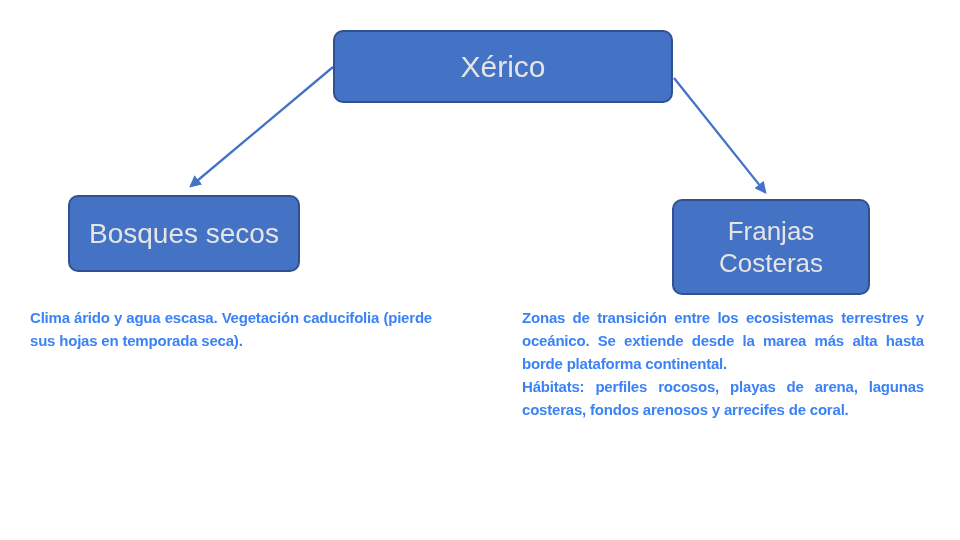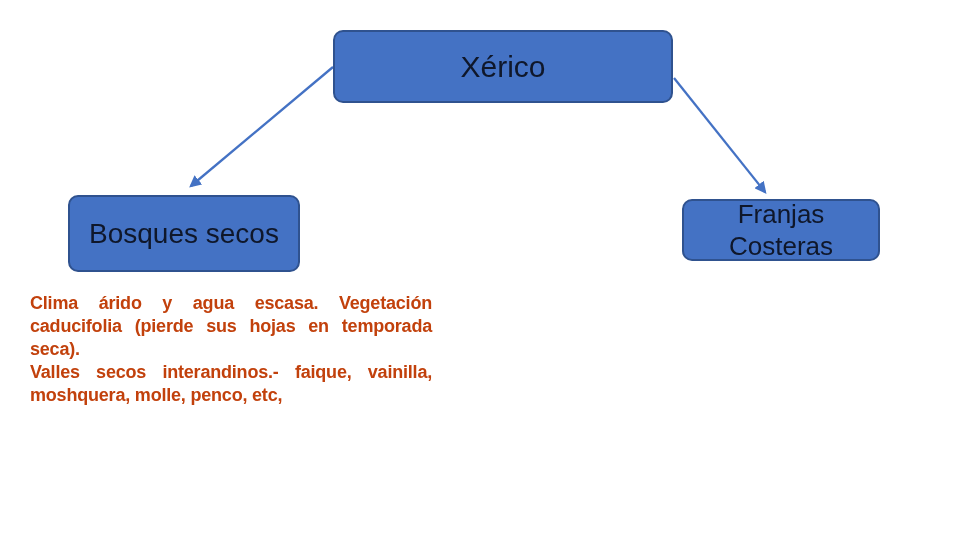--- a/index.html
+++ b/index.html
@@ -25,55 +25,54 @@
   }
   .node {
     position: absolute;
     box-sizing: border-box;
     background: #4472C4;
     border: 2.5px solid #2F528F;
     border-radius: 10px;
     display: flex;
     align-items: center;
     justify-content: center;
-    color: #0f172a;
+    color: #e5e5e5;
     text-align: center;
   }
   .node-root {
     left: 333px;
     top: 30px;
     width: 340px;
     height: 73px;
     font-size: 30px;
   }
   .node-left {
     left: 68px;
     top: 195px;
     width: 232px;
     height: 77px;
     font-size: 28px;
   }
   .node-right {
     left: 672px;
     top: 199px;
     width: 198px;
-    height: 62px;
+    height: 96px;
     font-size: 26px;
     line-height: 1.25;
-    margin-left: 10px;
   }
   .node-right .node-label {
     white-space: pre-line;
   }
   .text-block {
     position: absolute;
-    top: 292px;
+    top: 306px;
     width: 402px;
-    color: #c2410c;
-    font-size: 18px;
+    color: #3b82f6;
+    font-size: 15px;
     font-weight: bold;
     letter-spacing: -0.2px;
     line-height: 23px;
     text-align: justify;
   }
   .text-block p {
     margin: 0;
   }
   .text-block-left {
     left: 30px;
@@ -105,19 +104,20 @@
     <span class="node-label">Bosques secos</span>
   </div>
 
   <div class="node node-right">
     <span class="node-label">Franjas
 Costeras</span>
   </div>
 
   <div class="text-block text-block-left">
     <p>Clima árido y agua escasa. Vegetación caducifolia (pierde sus hojas en temporada seca).</p>
-    <p>Valles secos interandinos.- faique, vainilla, moshquera, molle, penco, etc,</p>
   </div>
 
   <div class="text-block text-block-right">
+    <p>Zonas de transición entre los ecosistemas terrestres y oceánico. Se extiende desde la marea más alta hasta borde plataforma continental.</p>
+    <p>Hábitats: perfiles rocosos, playas de arena, lagunas costeras, fondos arenosos y arrecifes de coral.</p>
   </div>
 
 </div>
 
 </body></html>

